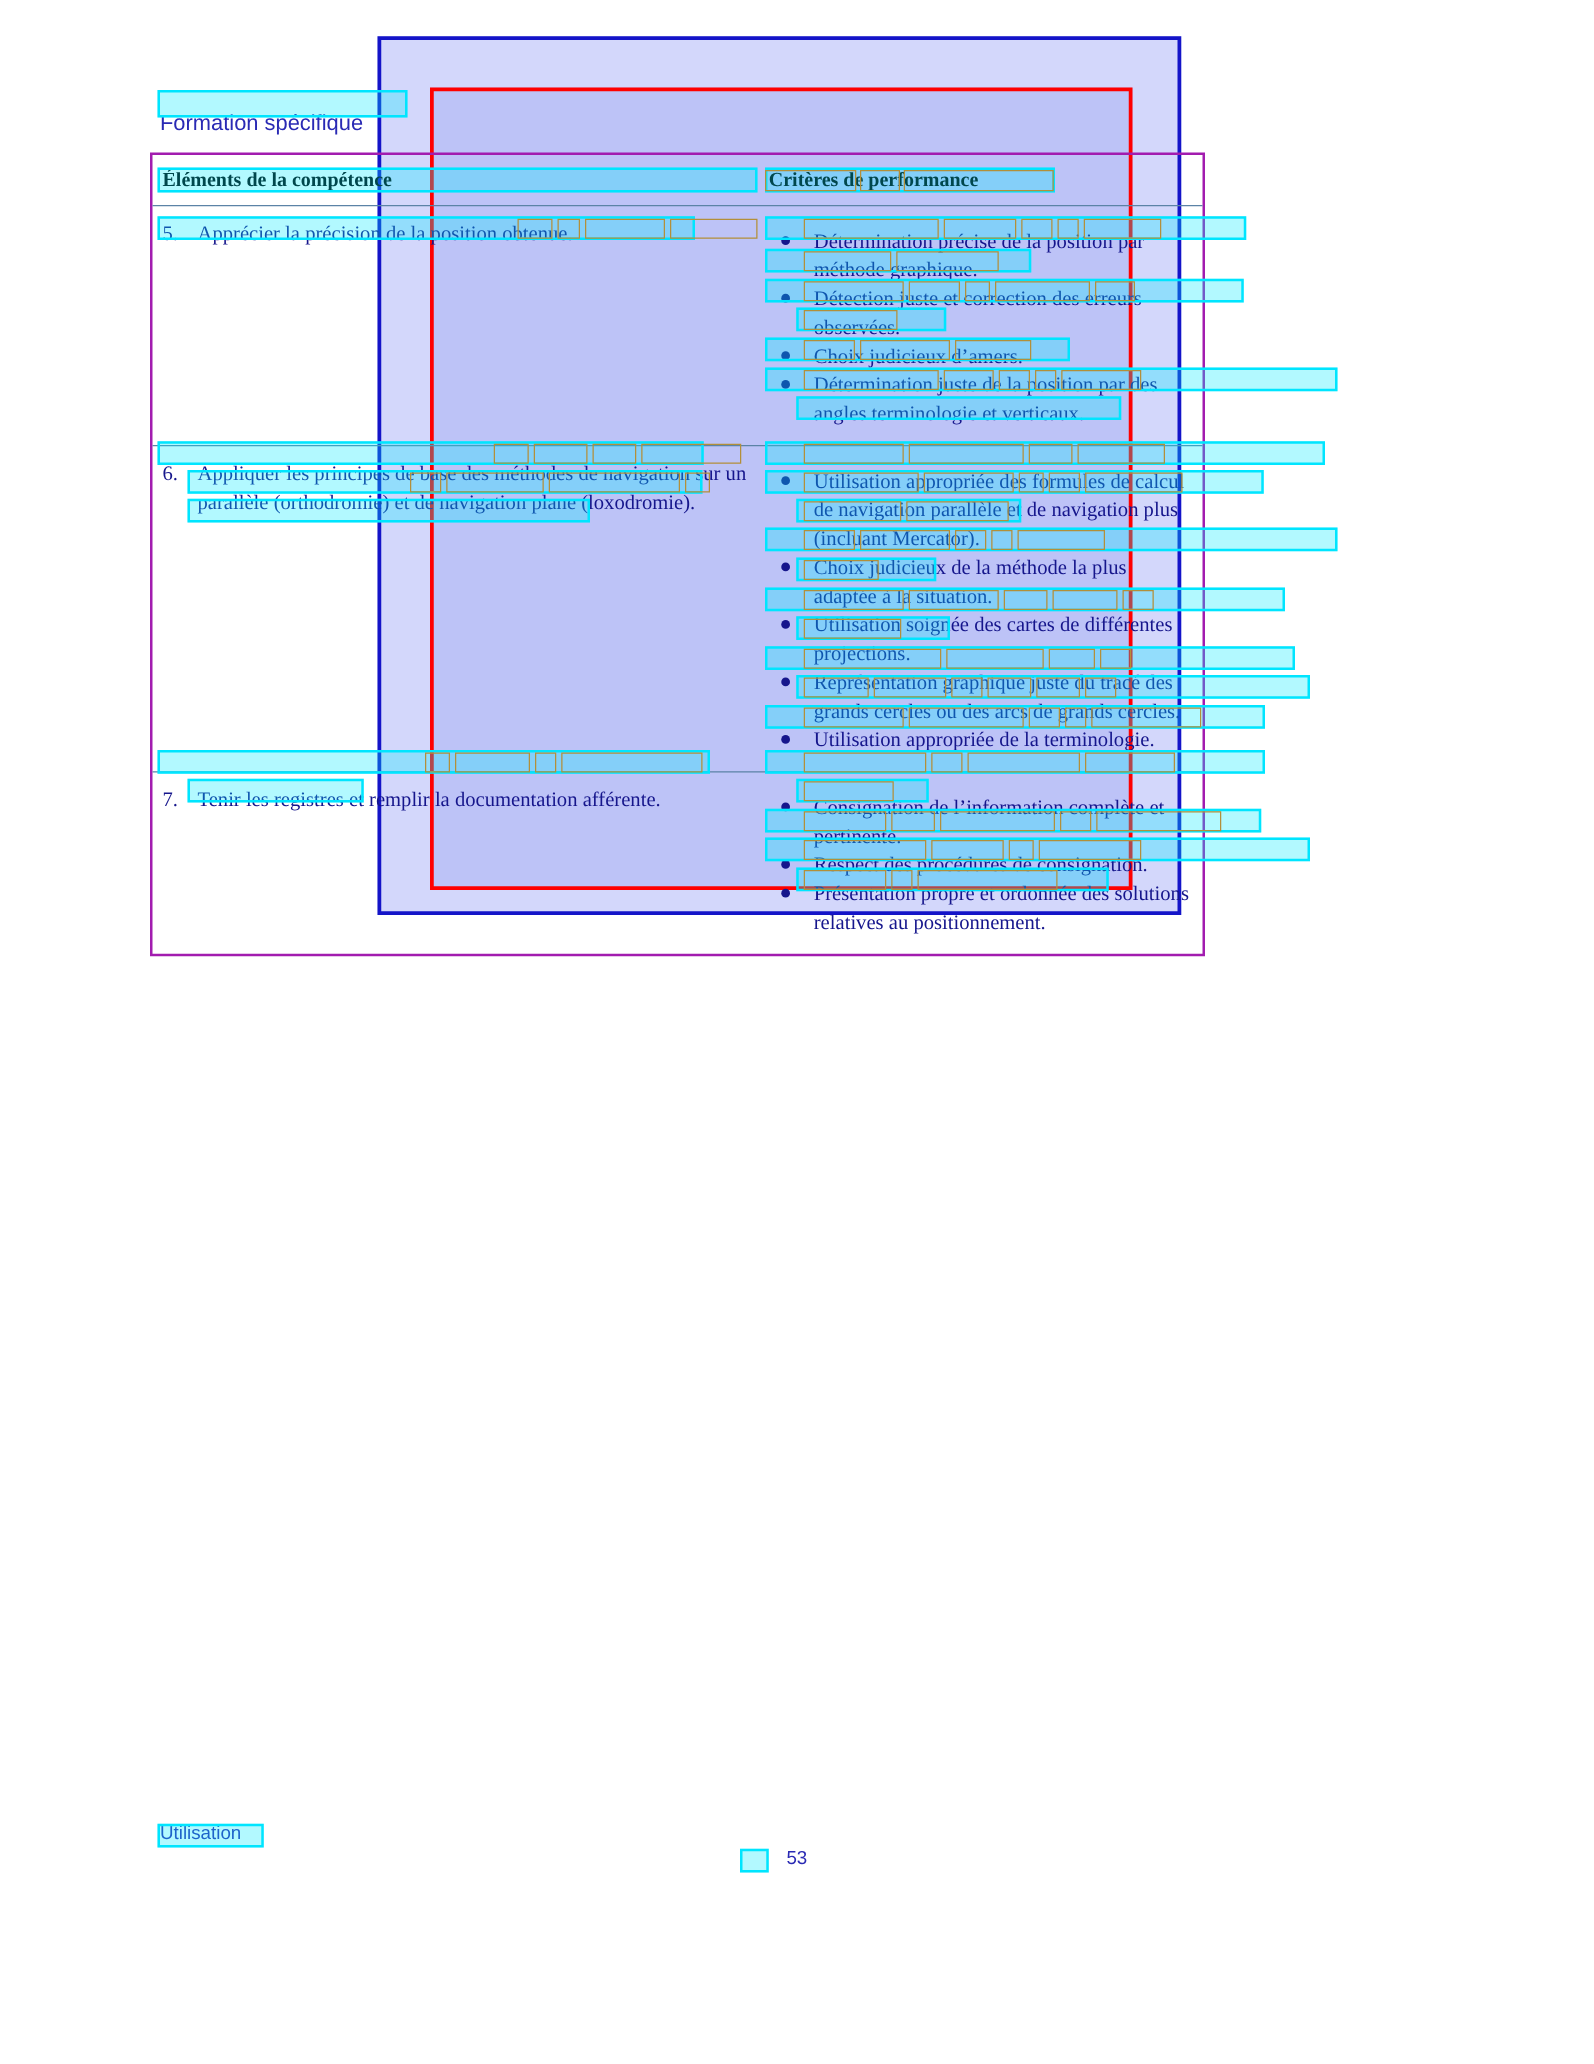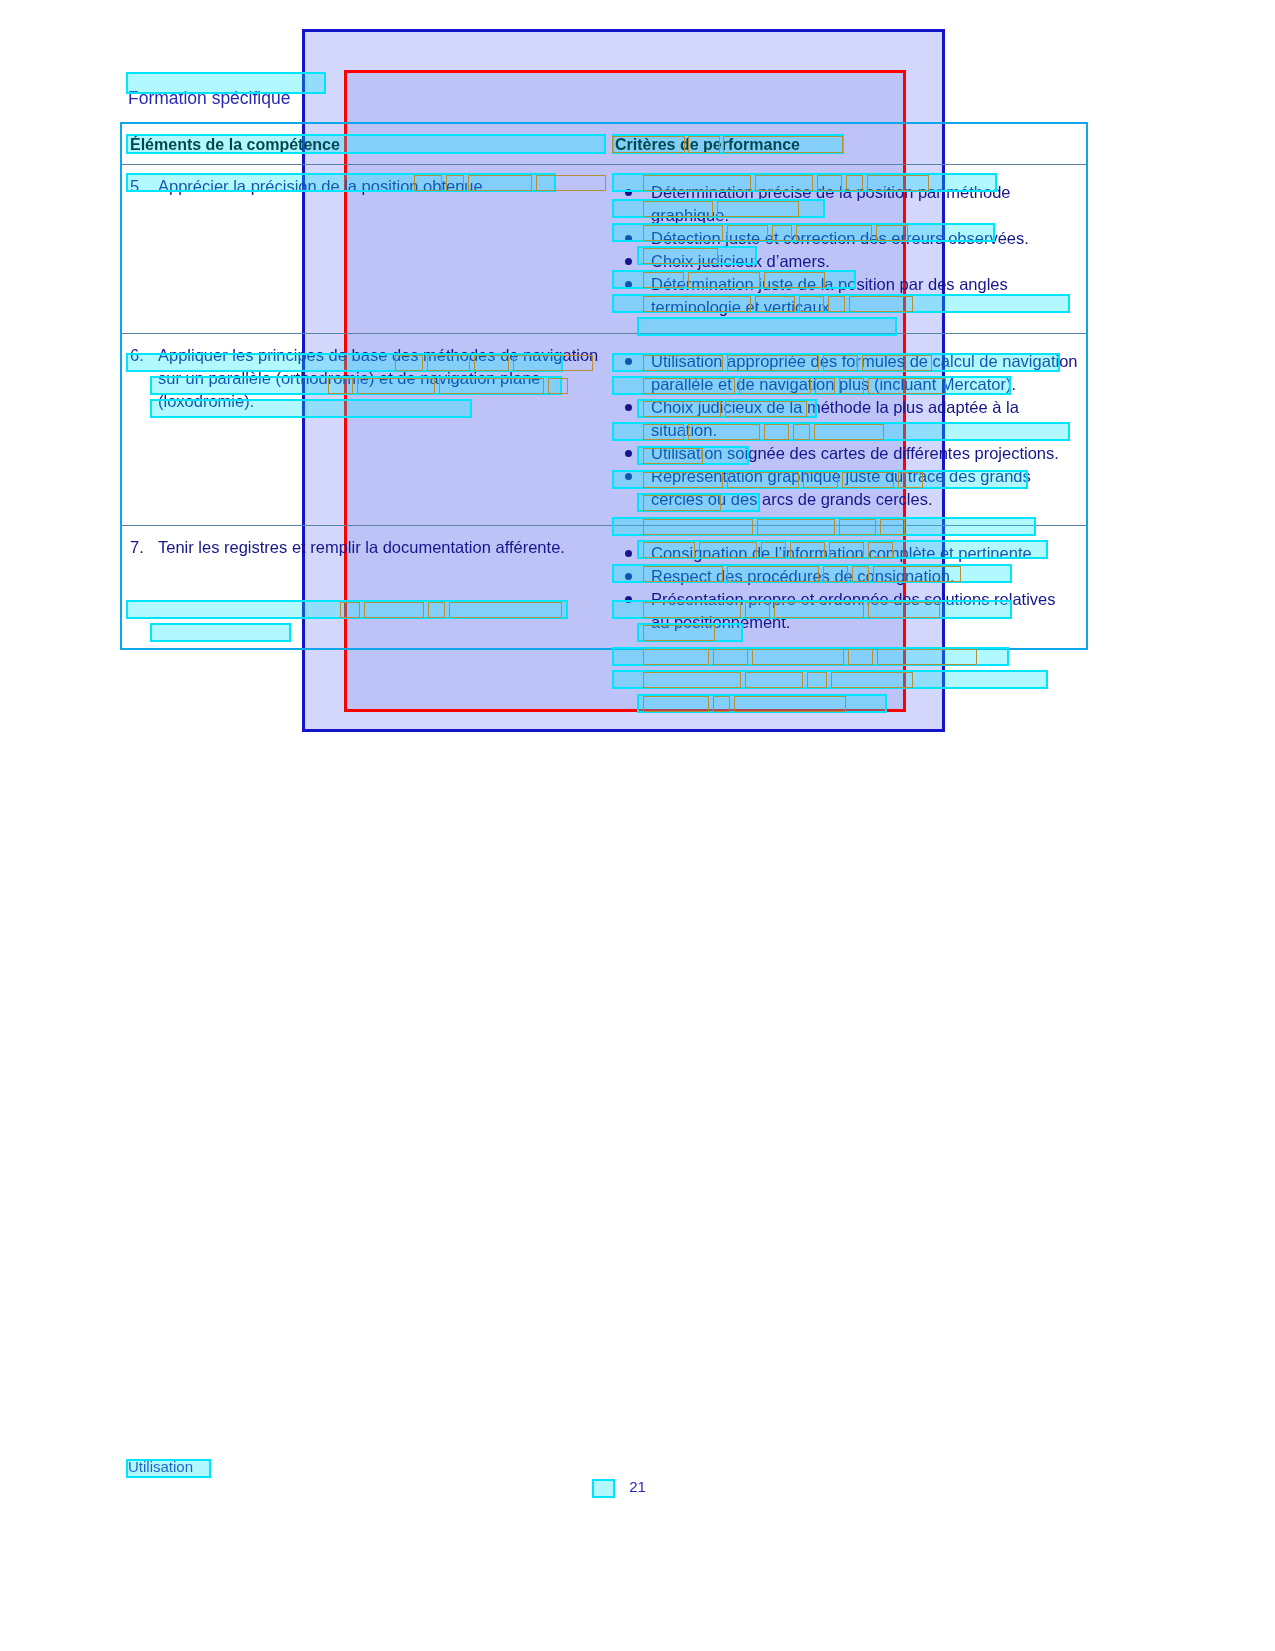--- a/index.html
+++ b/index.html
@@ -37,24 +37,25 @@
     position:absolute;
     left:128px;top:88px;
     font-size:17.5px;
     color:#2a2ab4;
     white-space:nowrap;
   }
 
   .table{
     position:absolute;
     left:120px;top:122px;
-    width:968px;
-    border:2px solid #0ea5e9;
+    width:844px;
+    border:2px solid #a21caf;
     box-sizing:border-box;
     background:transparent;
+    font-family:Liberation Serif, serif;
   }
   .row{display:flex;border-bottom:1.5px solid #5b83a6;box-sizing:border-box;}
   .row:last-child{border-bottom:none;}
   .cell-left{width:493px;box-sizing:border-box;padding:10px 8px 14px 8px;}
   .cell-right{flex:1;box-sizing:border-box;padding:16px 8px 14px 0px;}
 
   .hdr{font-weight:bold;font-size:16px;color:#000;white-space:nowrap;}
   .hdr-row .cell-left,.hdr-row .cell-right{padding-top:12px;padding-bottom:10px;}
 
   .elem{
@@ -151,20 +152,21 @@
             <span class="num">6.</span>
             <span class="txt">Appliquer les principes de base des méthodes de navigation sur un parallèle (orthodromie) et de navigation plane (loxodromie).</span>
           </div>
         </div>
         <div class="cell-right">
           <ul class="crit">
             <li><span class="bullet"></span><span>Utilisation appropriée des formules de calcul de navigation parallèle et de navigation plus (incluant Mercator).</span></li>
             <li><span class="bullet"></span><span>Choix judicieux de la méthode la plus adaptée à la situation.</span></li>
             <li><span class="bullet"></span><span>Utilisation soignée des cartes de différentes projections.</span></li>
             <li><span class="bullet"></span><span>Représentation graphique juste du tracé des grands cercles ou des arcs de grands cercles.</span></li>
+            <li><span class="bullet"></span><span>Utilisation appropriée de la terminologie.</span></li>
           </ul>
         </div>
       </div>
 
       <div class="row">
         <div class="cell-left">
           <div class="elem">
             <span class="num">7.</span>
             <span class="txt">Tenir les registres et remplir la documentation afférente.</span>
           </div>
@@ -174,21 +176,21 @@
             <li><span class="bullet"></span><span>Consignation de l’information complète et pertinente.</span></li>
             <li><span class="bullet"></span><span>Respect des procédures de consignation.</span></li>
             <li><span class="bullet"></span><span>Présentation propre et ordonnée des solutions relatives au positionnement.</span></li>
           </ul>
         </div>
       </div>
 
     </div>
 
     <div class="footer-left">Utilisation</div>
-    <div class="footer-page">21</div>
+    <div class="footer-page">53</div>
   </div>
 
   <div class="blue-region"></div>
   <div class="red-region"></div>
 
   <div class="hl" style="left:126px;top:72px;width:200px;height:22px;"></div>
 
   <div class="hl" style="left:126px;top:134px;width:480px;height:20px;"></div>
   <div class="hl" style="left:612px;top:134px;width:232px;height:20px;"></div>
 

